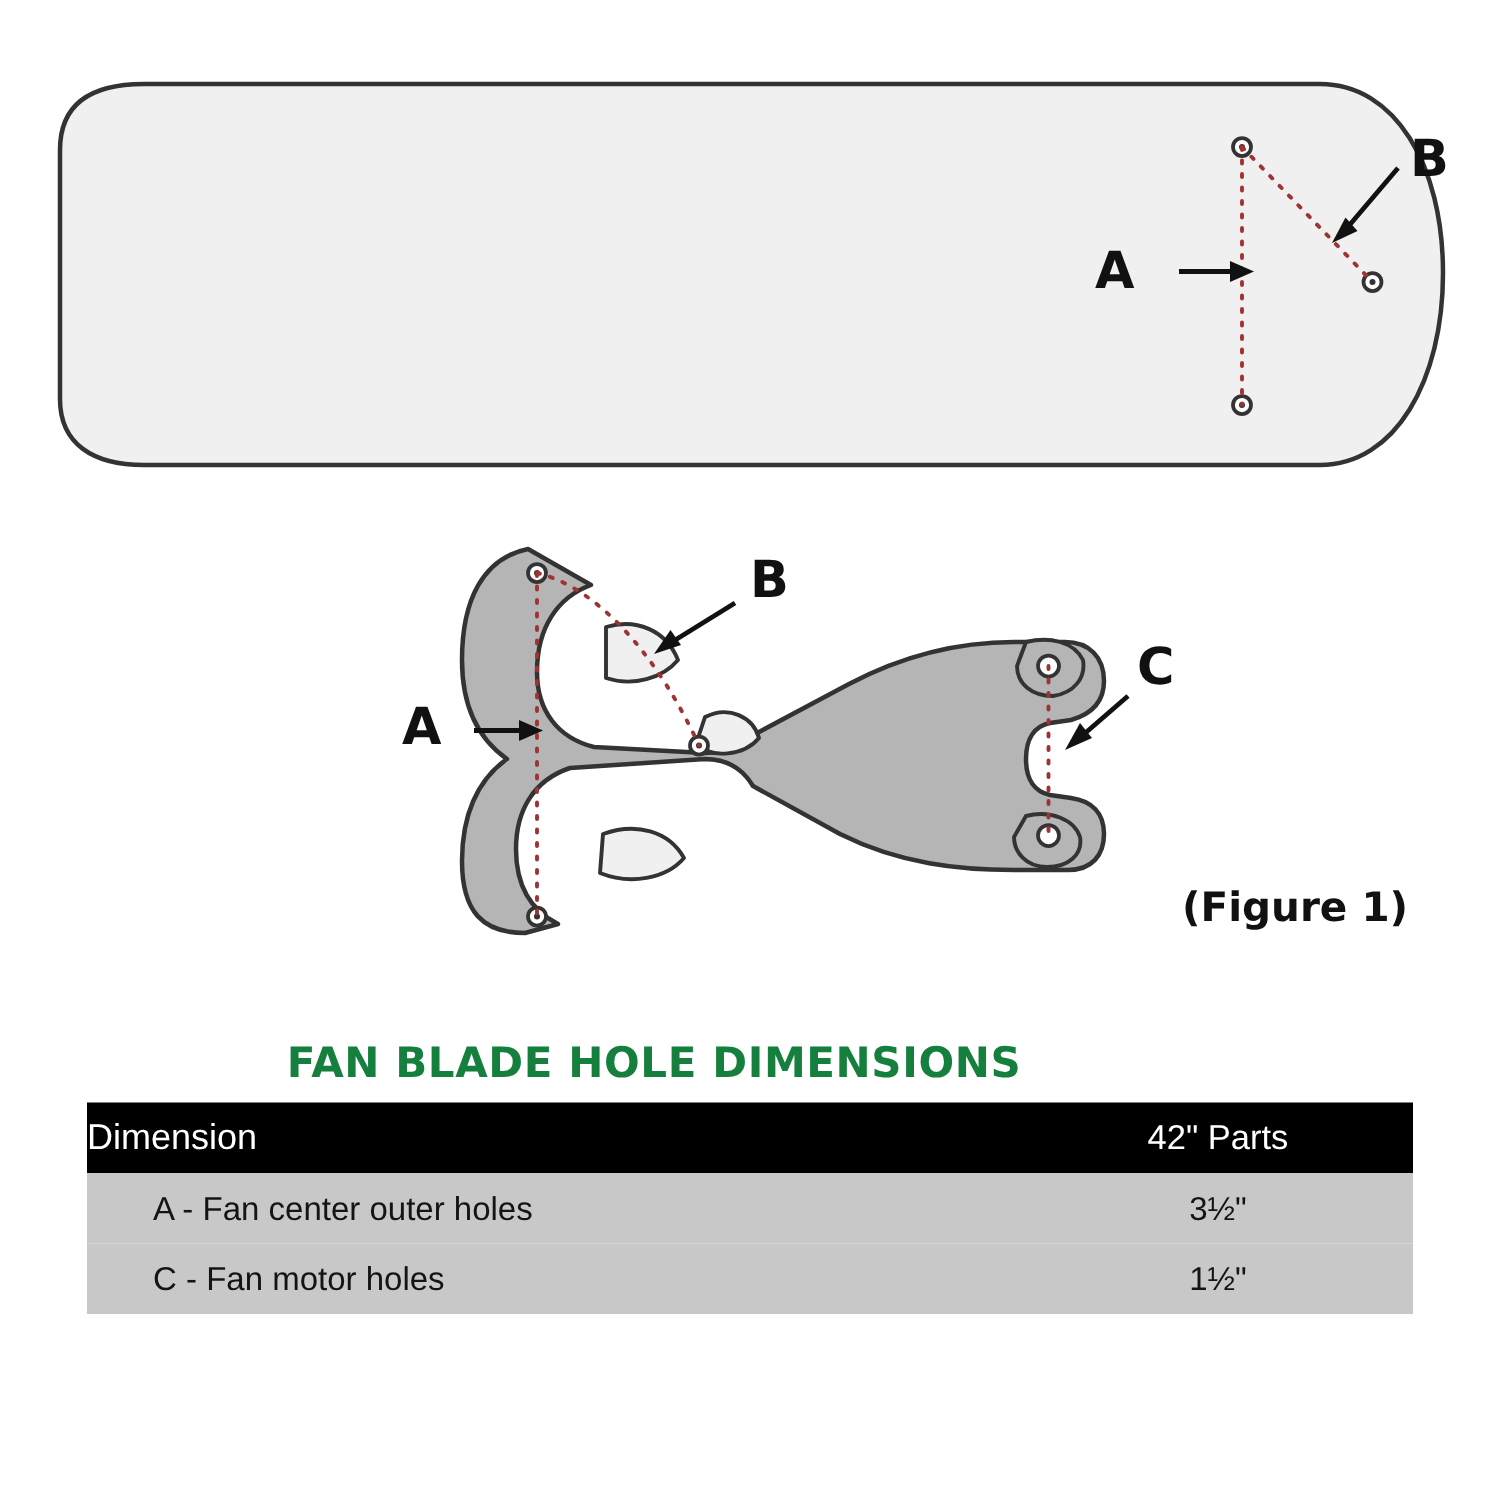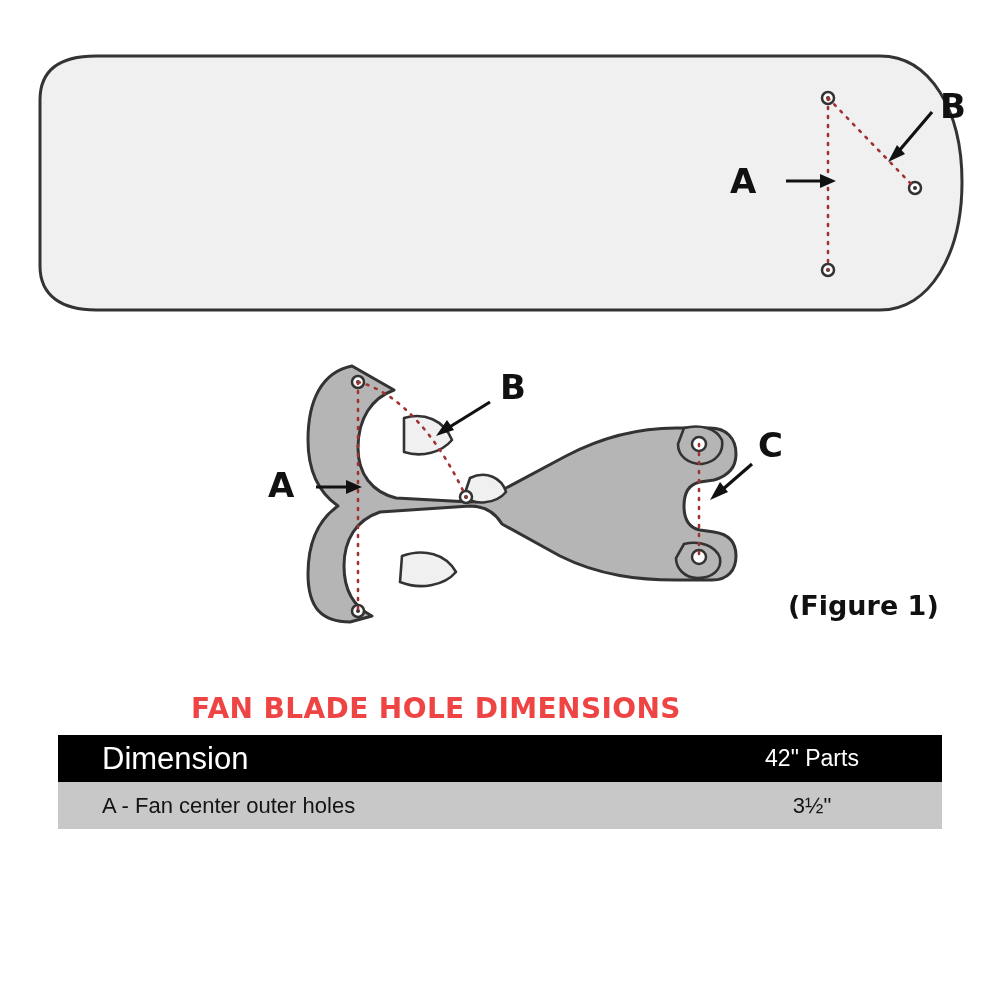--- a/index.html
+++ b/index.html
@@ -49,21 +49,21 @@
   #table-title {
     position: absolute;
     left: 0;
     top: 692px;
     width: 872px;
     text-align: center;
     font-size: 28px;
     font-family: "DejaVu Sans", sans-serif;
     font-weight: bold;
     letter-spacing: 0.4px;
-    color: #ef4444;
+    color: #15803d;
   }
   #dim-table {
     position: absolute;
     left: 58px;
     top: 735px;
     width: 884px;
     border-collapse: collapse;
     font-size: 22px;
     color: #141414;
   }
@@ -72,22 +72,21 @@
     height: 47px;
     vertical-align: middle;
     font-weight: normal;
     text-align: left;
   }
   #dim-table thead tr {
     background: #000000;
     color: #ffffff;
   }
   #dim-table thead th:first-child {
-    padding-left: 44px;
-    font-size: 31px;
+    font-size: 24px;
   }
   #dim-table thead th:last-child {
     text-align: center;
     width: 224px;
     font-size: 23px;
     padding-right: 18px;
   }
   #dim-table tbody td:first-child {
     padding-left: 44px;
   }
@@ -238,14 +237,18 @@
     <tr>
       <th>Dimension</th>
       <th>42" Parts</th>
     </tr>
   </thead>
   <tbody>
     <tr class="alt">
       <td>A - Fan center outer holes</td>
       <td>3½"</td>
     </tr>
+    <tr class="alt">
+      <td>C - Fan motor holes</td>
+      <td>1½"</td>
+    </tr>
   </tbody>
 </table>
 
 </body></html>

